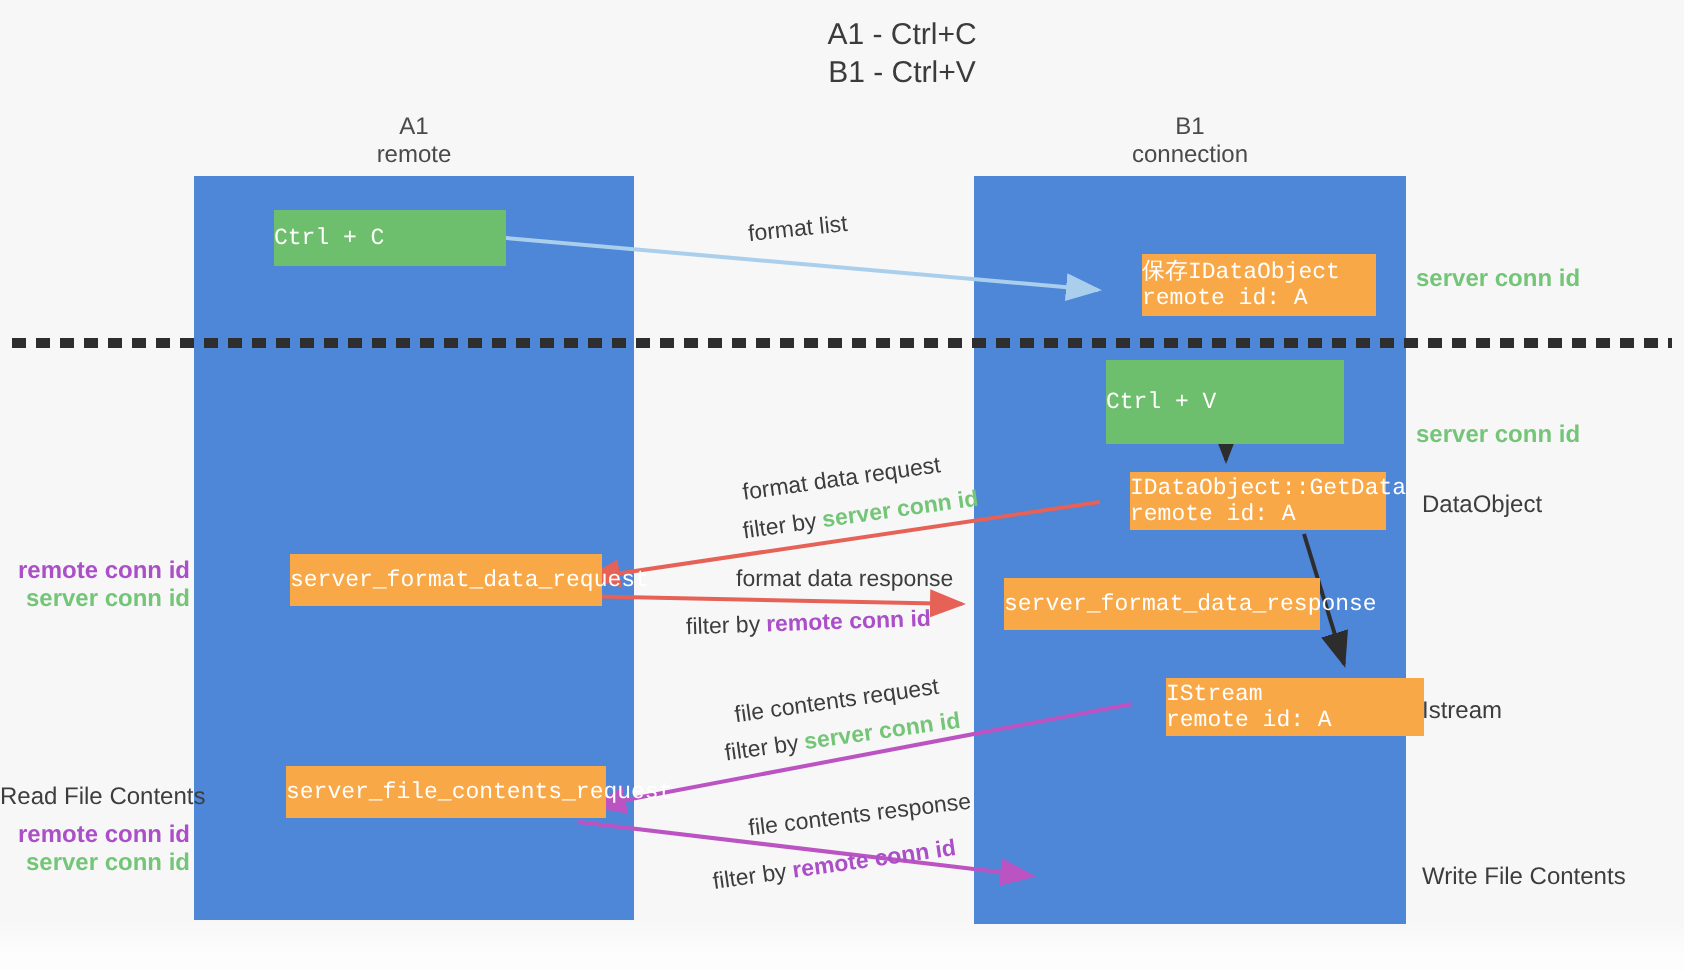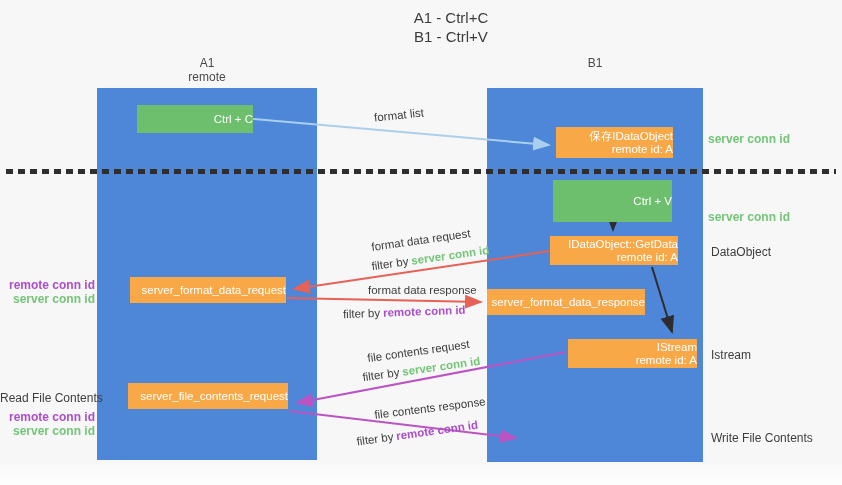--- a/index.html
+++ b/index.html
@@ -2,24 +2,24 @@
 <html><head>
 <meta charset="utf-8">
 <style>
   html,body{margin:0;padding:0;}
   body{font-family:"Liberation Sans", sans-serif; background:#f7f7f8;}
   #canvas{position:relative;width:842px;height:485px;overflow:hidden;
           background:linear-gradient(#f7f7f7 0 460px,#fdfdfe 478px 100%);}
   .lane{position:absolute;background:#4e86d8;z-index:1;}
   .lane-header{position:absolute;text-align:center;color:#4a4a4a;font-size:12px;line-height:14px;z-index:2;}
   .title{position:absolute;left:0;width:842px;text-align:center;color:#3b3b3b;font-size:15px;z-index:2;margin-left:30px;}
-  .node{position:absolute;z-index:4;display:flex;flex-direction:column;align-items:flex-end;justify-content:center;
-        color:#fff;font-size:11.5px;line-height:13px;text-align:center;}
+  .node{position:absolute;z-index:4;display:flex;flex-direction:column;align-items:flex-start;justify-content:center;
+        color:#fff;font-size:11.5px;line-height:13px;text-align:center;font-family:Liberation Mono, monospace;}
   .green-node{background:#6dbf6d;}
-  .orange-node{background:#f9a848;}
+  .orange-node{background:#f9a848;margin-left:15px;}
   .mid-label{position:absolute;z-index:3;font-size:11.5px;color:#3d3d3d;white-space:nowrap;}
   .side-label{position:absolute;z-index:3;font-size:12px;color:#3d3d3d;white-space:nowrap;}
   .green-text{color:#74c578;font-weight:bold;}
   .purple-text{color:#ab4fc8;font-weight:bold;}
   .filter-prefix{margin-right:3px;}
   .stack{line-height:14px;}
   #arrows{position:absolute;left:0;top:0;z-index:2;}
   #dotted-line{position:absolute;left:6px;top:169px;width:830px;height:5px;z-index:2;
      background:repeating-linear-gradient(90deg,#2e2e2e 0 7px,transparent 7px 12px);}
 </style>
@@ -30,20 +30,21 @@
 
   <div class="title" style="top:9px">A1 - Ctrl+C</div>
   <div class="title" style="top:28px">B1 - Ctrl+V</div>
 
   <div class="lane-header" style="left:97px;top:56px;width:220px">
     <div>A1</div>
     <div>remote</div>
   </div>
   <div class="lane-header" style="left:487px;top:56px;width:216px">
     <div>B1</div>
+    <div>connection</div>
   </div>
 
   <div class="lane" style="left:97px;top:88px;width:220px;height:372px"></div>
   <div class="lane" style="left:487px;top:88px;width:216px;height:374px"></div>
 
   <div id="dotted-line"></div>
 
   <svg id="arrows" width="842" height="485">
     <defs>
       <marker id="m-blue" markerWidth="10" markerHeight="8" refX="8" refY="3.5" orient="auto">

